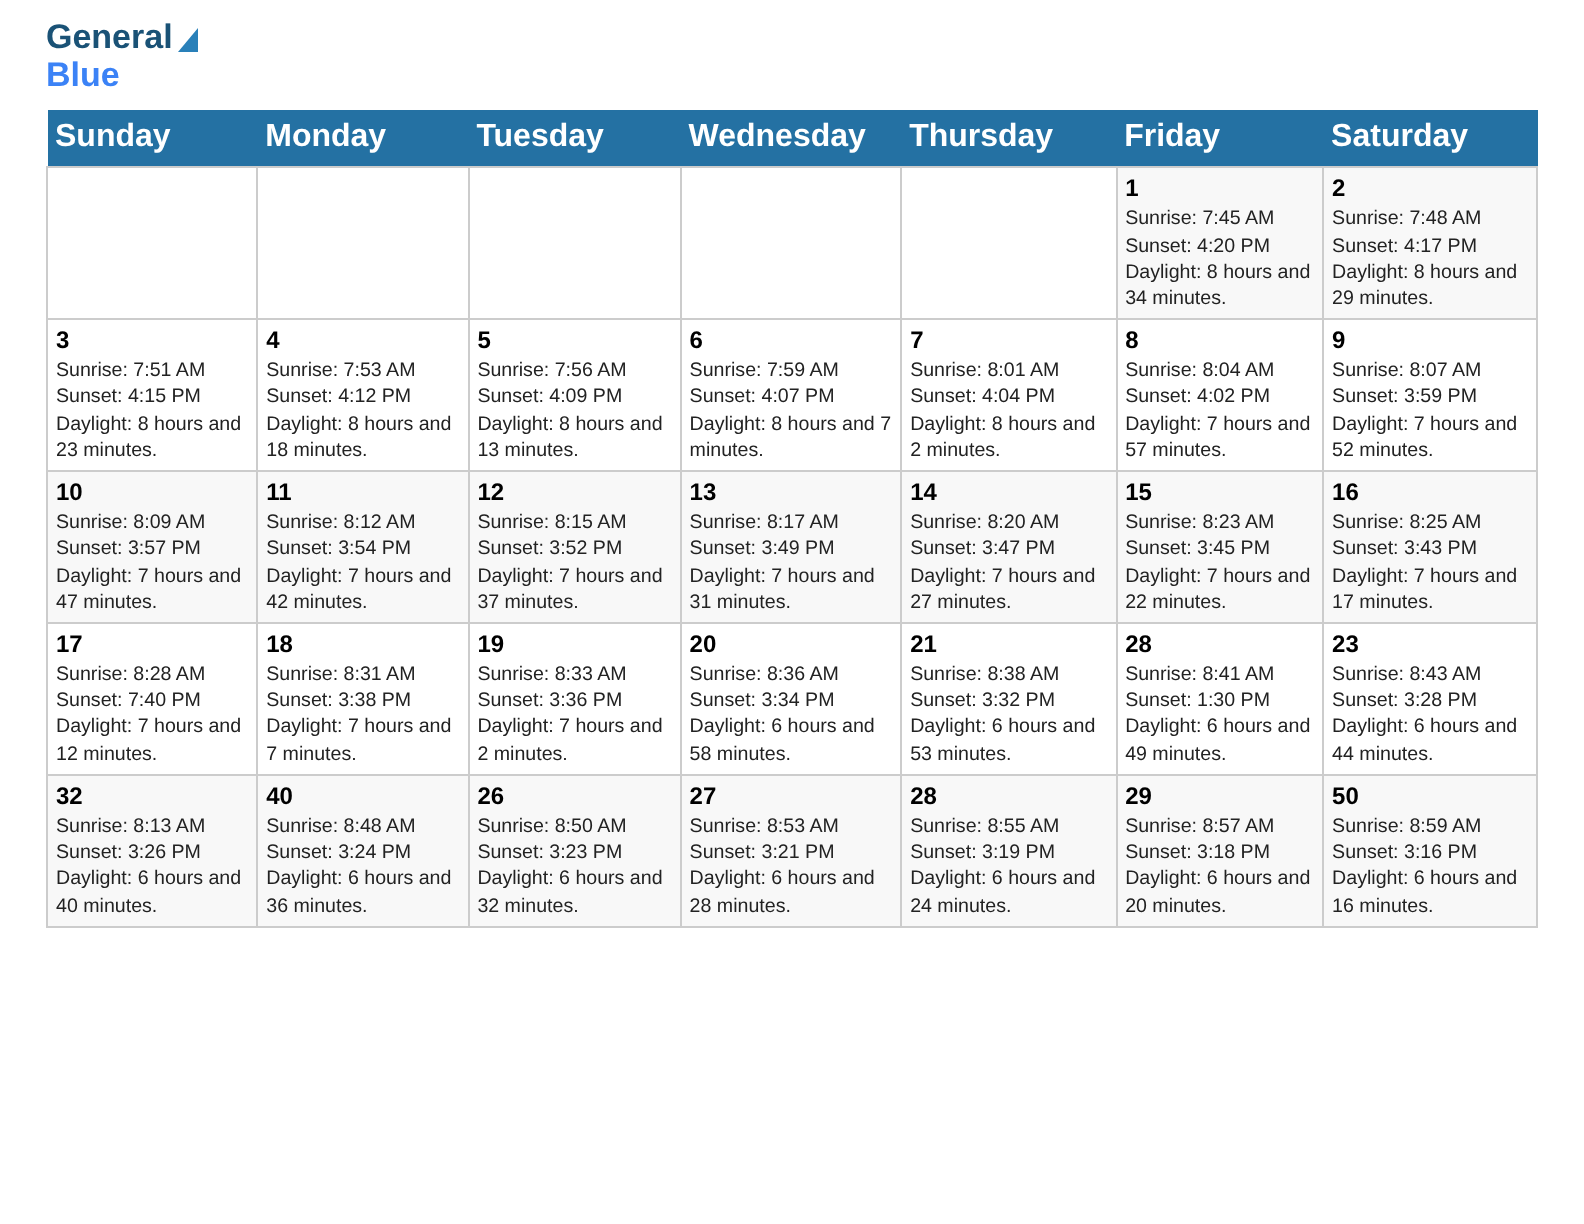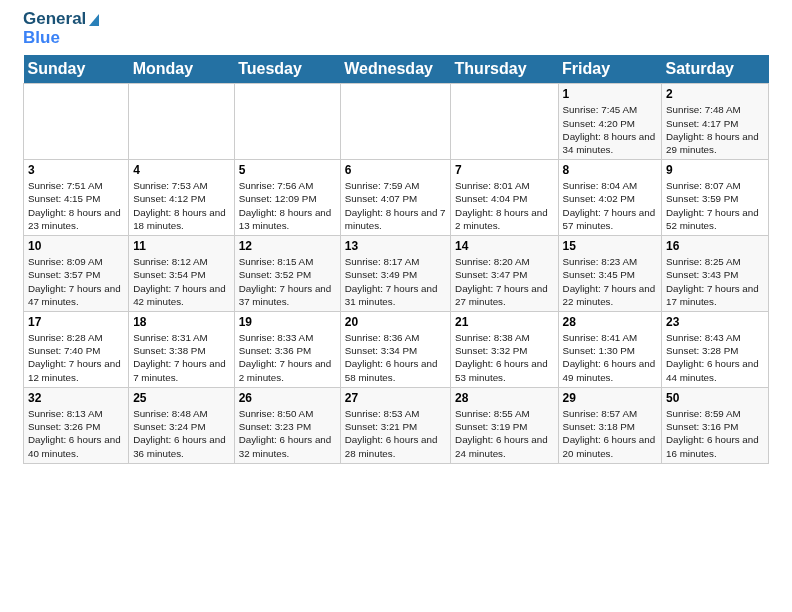--- a/index.html
+++ b/index.html
@@ -138,21 +138,21 @@
           <td>
             <div class="day-num">4</div>
             <div class="day-info">Sunrise: 7:53 AM
 Sunset: 4:12 PM
 Daylight: 8 hours
 and 18 minutes.</div>
           </td>
           <td>
             <div class="day-num">5</div>
             <div class="day-info">Sunrise: 7:56 AM
-Sunset: 12:09 PM
+Sunset: 4:09 PM
 Daylight: 8 hours
 and 13 minutes.</div>
           </td>
           <td>
             <div class="day-num">6</div>
             <div class="day-info">Sunrise: 7:59 AM
 Sunset: 4:07 PM
 Daylight: 8 hours
 and 7 minutes.</div>
           </td>
@@ -282,21 +282,21 @@
         </tr>
         <tr>
           <td>
             <div class="day-num">32</div>
             <div class="day-info">Sunrise: 8:13 AM
 Sunset: 3:26 PM
 Daylight: 6 hours
 and 40 minutes.</div>
           </td>
           <td>
-            <div class="day-num">25</div>
+            <div class="day-num">40</div>
             <div class="day-info">Sunrise: 8:48 AM
 Sunset: 3:24 PM
 Daylight: 6 hours
 and 36 minutes.</div>
           </td>
           <td>
             <div class="day-num">26</div>
             <div class="day-info">Sunrise: 8:50 AM
 Sunset: 3:23 PM
 Daylight: 6 hours

